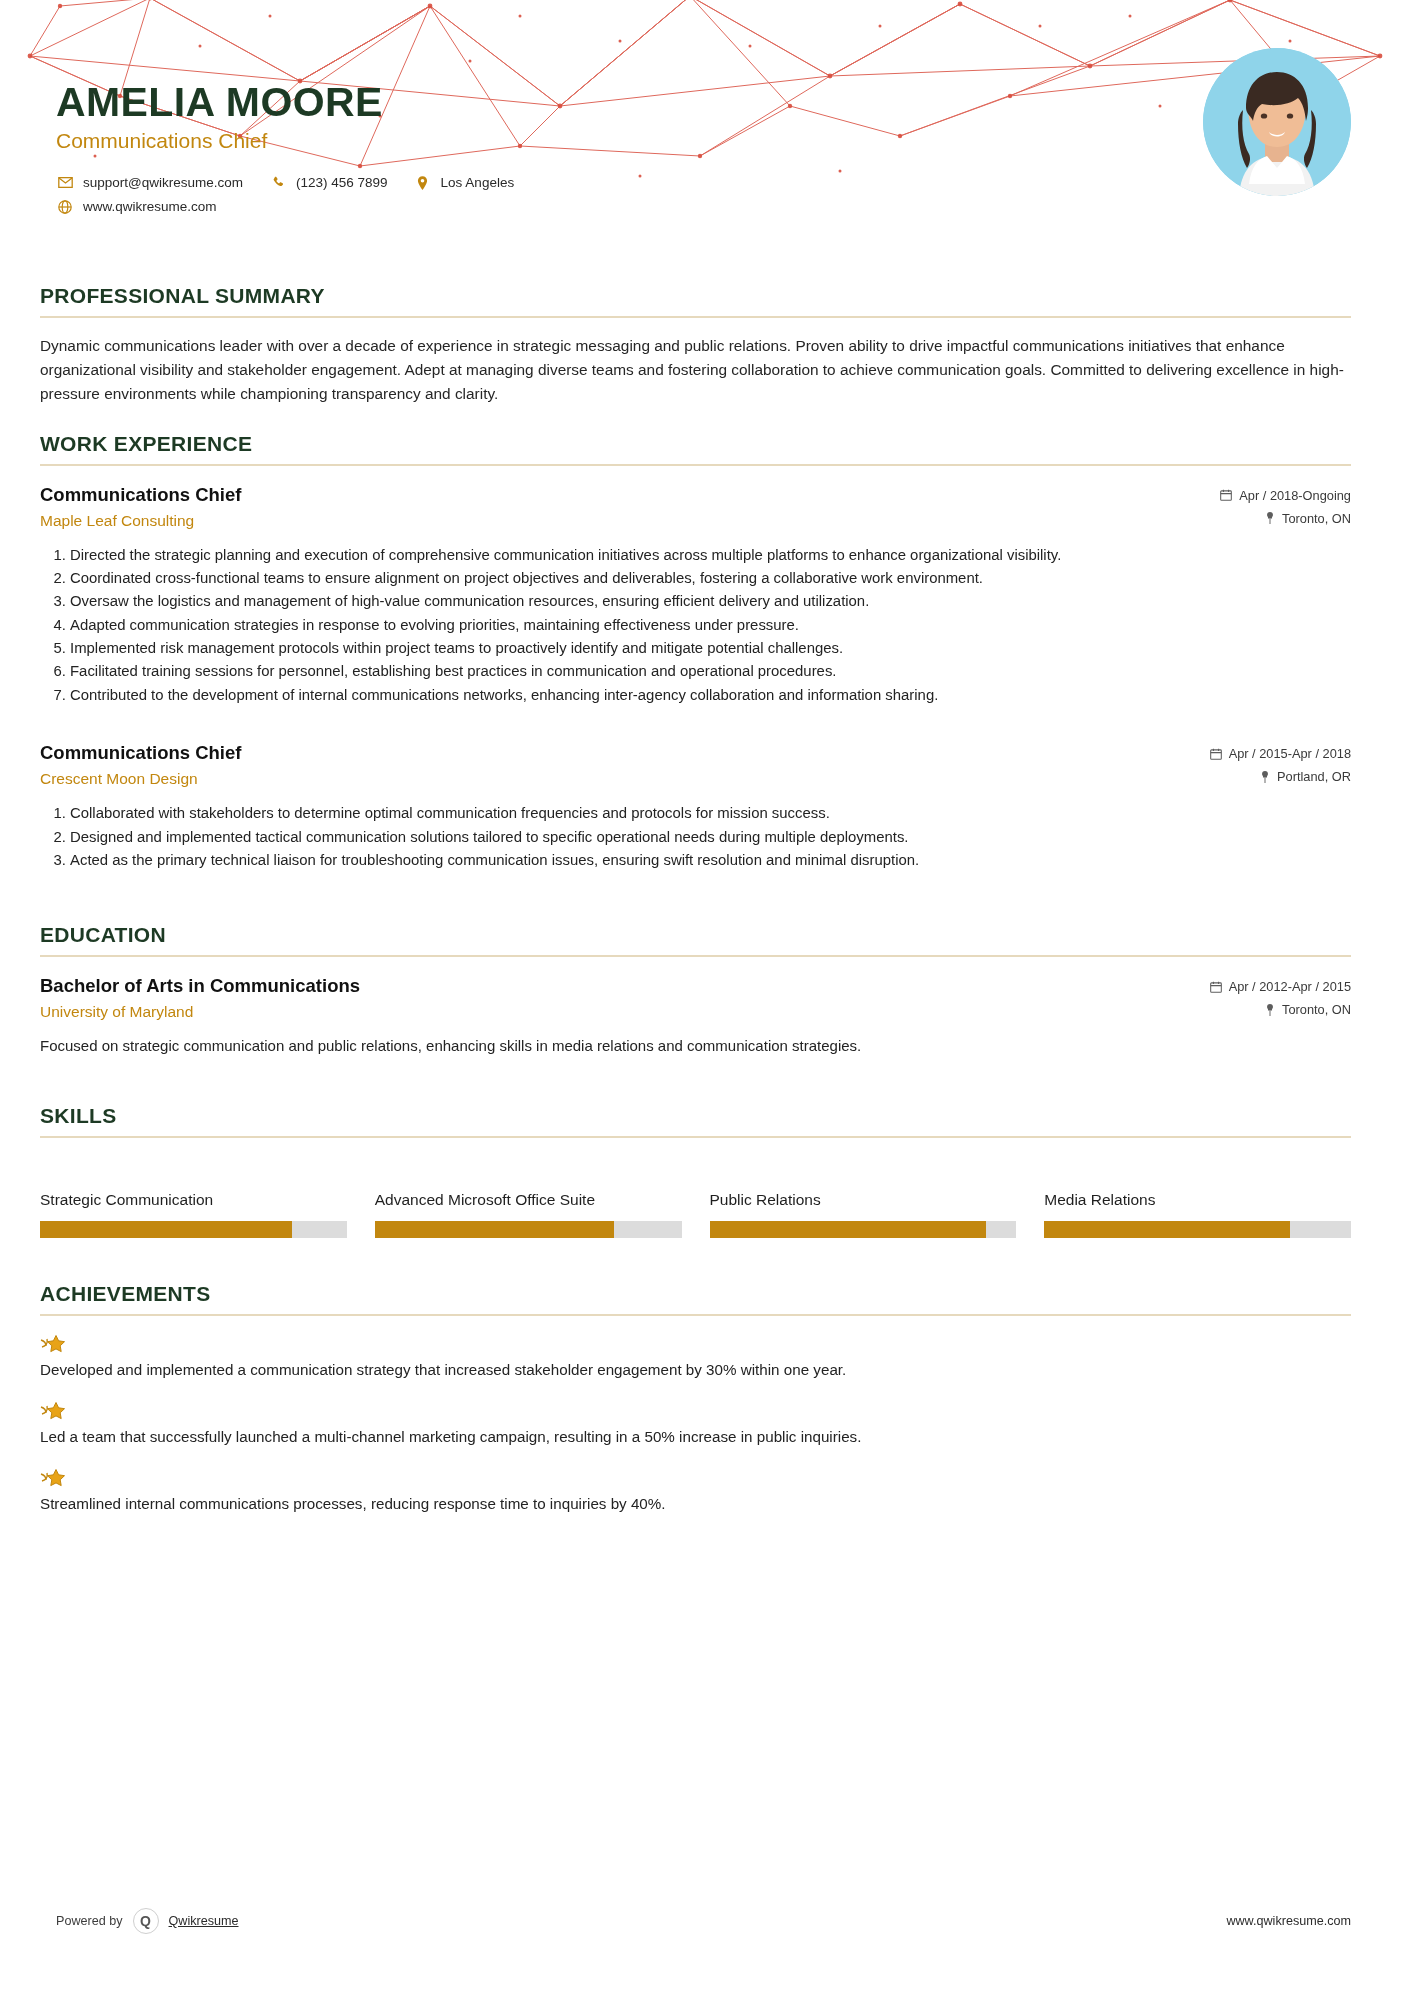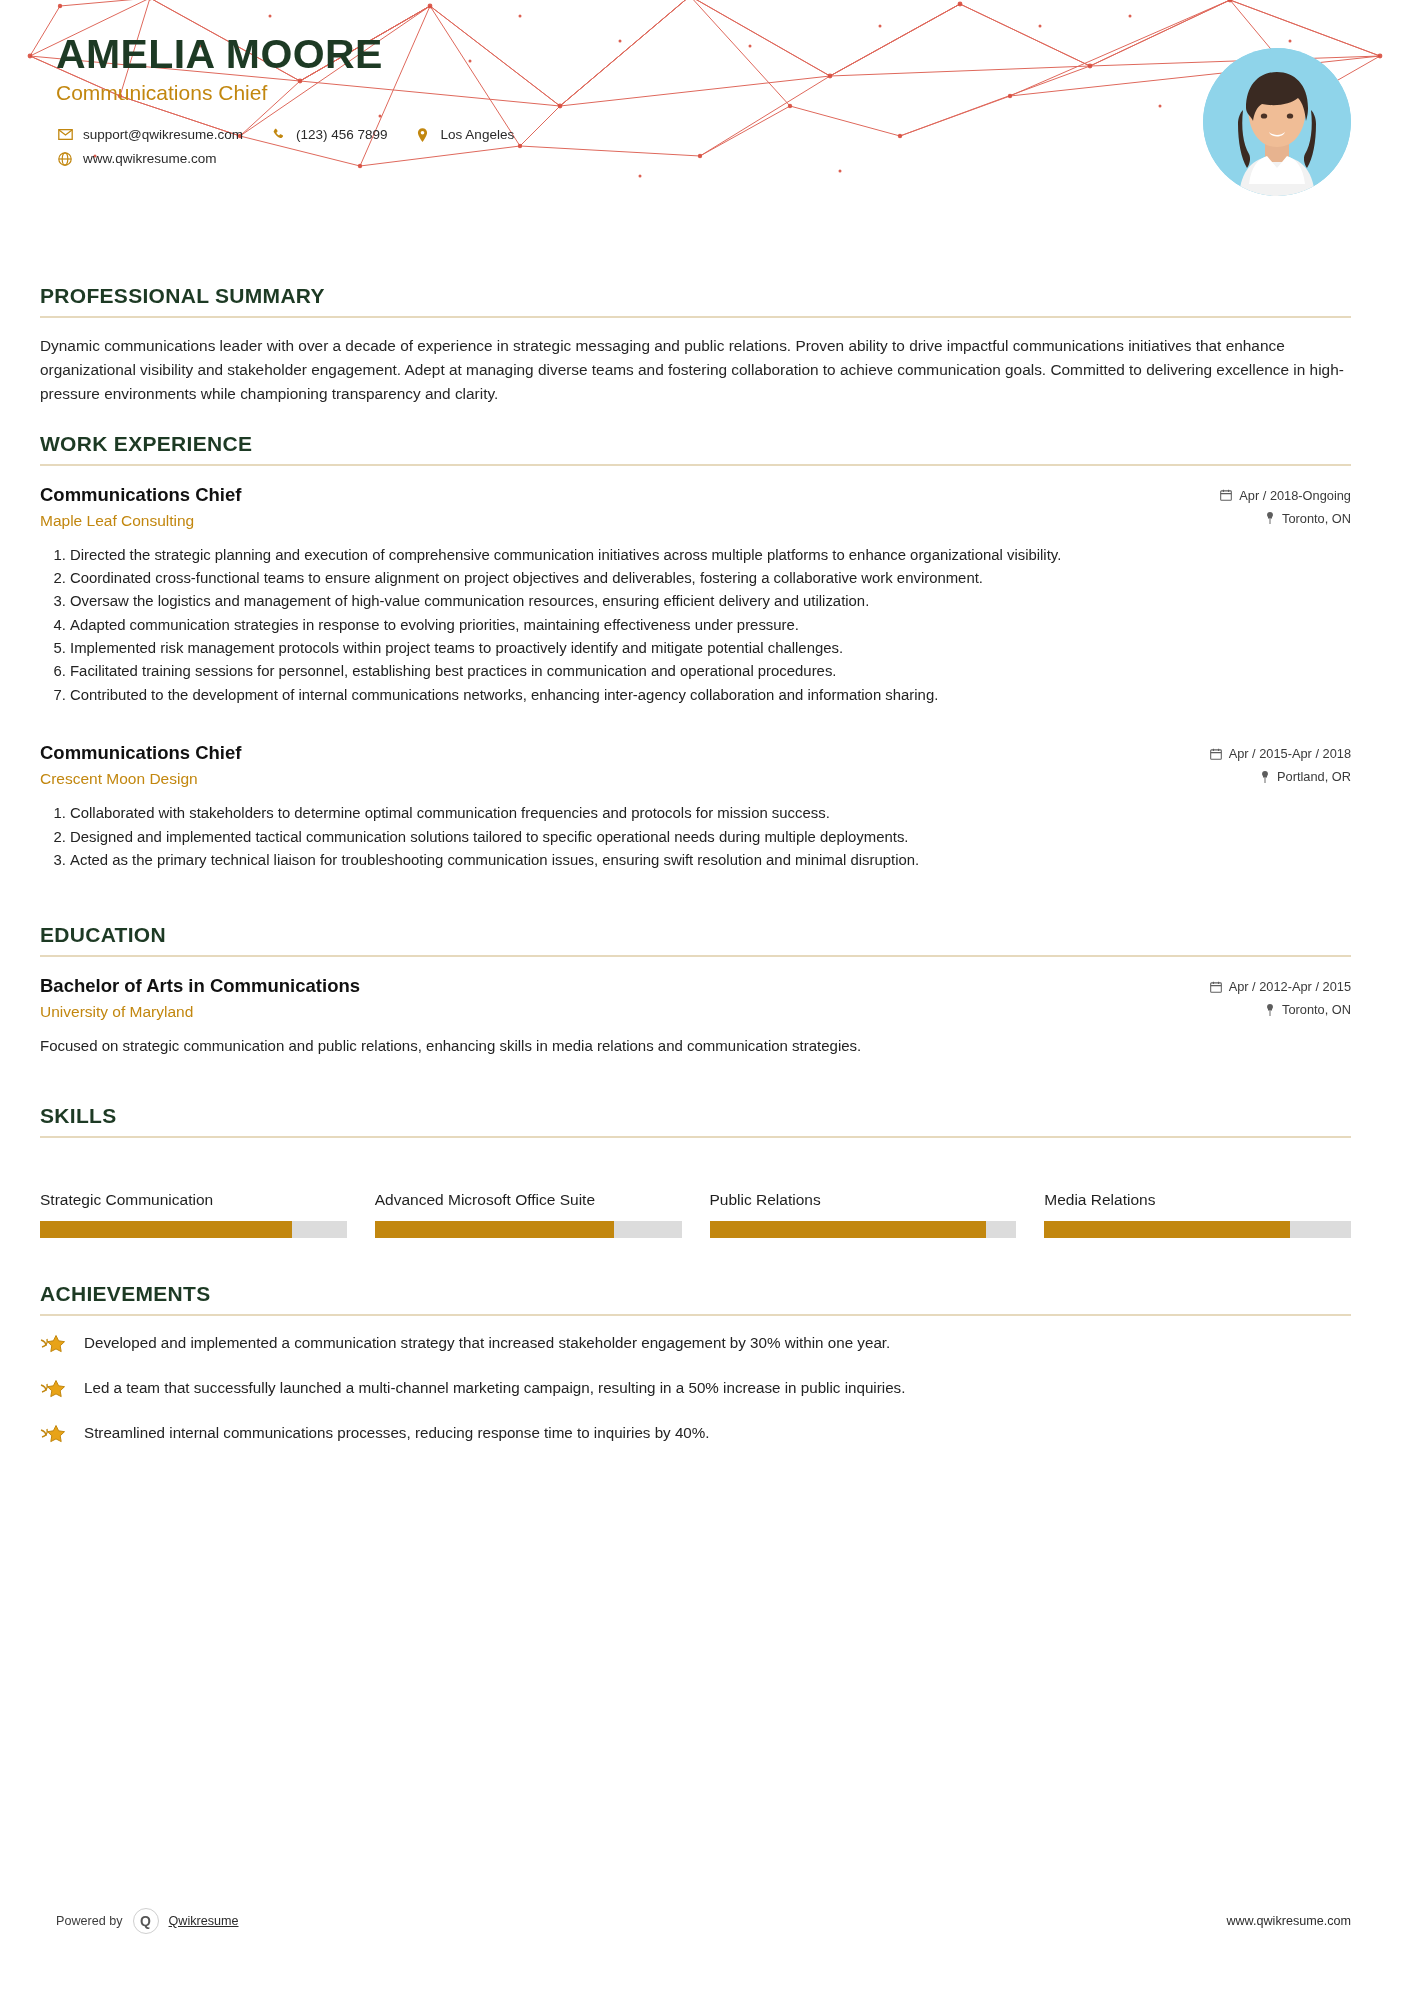--- a/index.html
+++ b/index.html
@@ -31,21 +31,21 @@
   .header-art {
     position: absolute;
     top: -14px; left: 0;
     width: 1407px;
     height: 268px;
     pointer-events: none;
   }
   .header-inner {
     position: relative;
     z-index: 2;
-    padding-top: 32px;
+    padding-top: 80px;
   }
   .name {
     font-size: 41px;
     letter-spacing: 0.4px;
     font-weight: 700;
     color: #1d3a24;
     margin: 0 0 4px 0;
     line-height: 1.1;
   }
   .job-title {
@@ -188,20 +188,21 @@
     position: absolute;
     left: 0; top: 0; bottom: 0;
     background: #c2870f;
   }
 
   
   .ach-item {
     display: flex;
     align-items: flex-start;
     margin-bottom: 18px;
+    flex-direction: column;
   }
   .ach-icon {
     flex: 0 0 auto;
     width: 34px;
     margin-right: 10px;
     padding-top: 1px;
   }
   .ach-text {
     font-size: 15.2px;
     line-height: 1.45;

